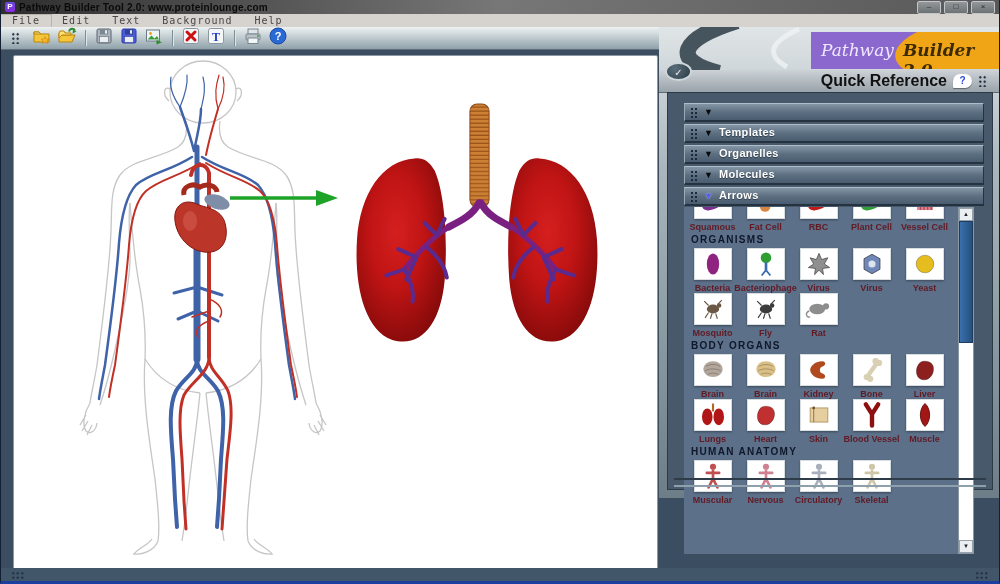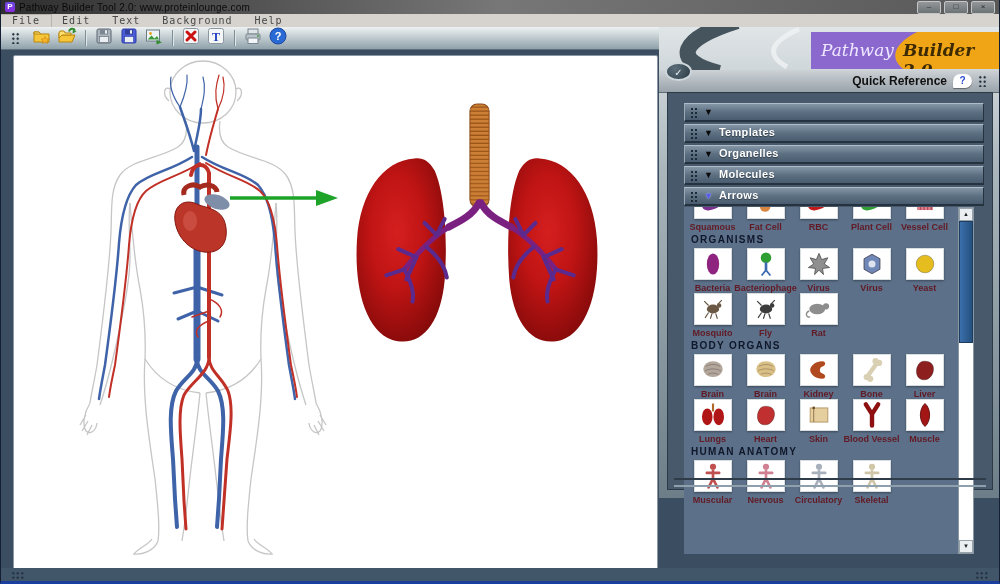--- a/index.html
+++ b/index.html
@@ -3,21 +3,21 @@
 <meta charset="utf-8">
 <style>
   html,body{margin:0;padding:0;background:#222;font-family:"Liberation Sans",sans-serif;}
   .window{position:relative;width:1000px;height:584px;overflow:hidden;background:#3b4e61;
           box-sizing:border-box;border-left:1px solid #141f33;border-right:1px solid #141f33;border-bottom:3px solid #1a3f9e;}
   
   .titlebar{position:absolute;left:0;top:0;right:0;height:14px;display:flex;align-items:center;gap:4px;
             padding:0 4px;background:linear-gradient(90deg,#2e2e2e,#777 50%,#585858);}
   .app-icon{width:10px;height:10px;border-radius:2px;background:linear-gradient(#6a4ae0,#8a2ae0);
             color:#fff;font-size:8px;line-height:10px;text-align:center;font-weight:bold;}
-  .title-text{font-size:10px;color:#0a0a0a;font-weight:normal;letter-spacing:.2px;}
+  .title-text{font-size:10px;color:#0a0a0a;font-weight:bold;letter-spacing:.2px;}
   .win-controls{margin-left:auto;display:flex;gap:3px;}
   .win-btn{width:22px;height:11px;background:linear-gradient(#93979a,#6d7275);border:1px solid #c2c6c8;
            border-radius:2px;color:#26292b;font-size:8px;line-height:10px;text-align:center;cursor:default;}
   
   .menubar{position:absolute;left:0;top:14px;right:0;height:13px;background:#d6d3ce;border-bottom:1px solid #9a968e;
            display:flex;align-items:center;font-family:"DejaVu Sans Mono",monospace;font-size:10px;color:#474747;}
   .menu-item{padding:0 11px;letter-spacing:1px;line-height:12px;}
   .menu-item:first-child{outline:1px solid #b7b4ac;}
   
   .toolbar{position:absolute;left:0;top:27px;right:0;height:23px;box-sizing:border-box;
@@ -41,21 +41,21 @@
                 background:#f0a517;transform:rotate(-6deg);}
   .logo-text{position:absolute;top:8px;left:0;width:100%;font-family:"DejaVu Serif",serif;font-style:italic;}
   .logo-p1{position:absolute;left:10px;font-size:17px;color:#efe6ff;}
   .logo-p2{position:absolute;left:92px;font-size:17px;color:#3d2a00;font-weight:bold;}
   .swoosh{position:absolute;left:0;top:0;}
   .collapse-btn{position:absolute;left:6px;top:35px;width:27px;height:19px;border-radius:50%;
                 background:radial-gradient(circle at 35% 30%,#5a6d78,#2c3c46);border:2px solid #cdd6db;
                 color:#e9eff2;font-size:10px;line-height:17px;text-align:center;box-sizing:border-box;}
   .p-qr{position:absolute;left:0;top:43px;right:0;height:22px;background:linear-gradient(#cdd2d6,#99a3aa);
         border-bottom:1px solid #5c6b74;display:flex;align-items:center;justify-content:flex-end;gap:6px;padding-right:14px;}
-  .qr-label{font-size:12px;font-weight:bold;color:#111;}
+  .qr-label{font-size:16px;font-weight:bold;color:#111;}
   .qr-bubble{width:19px;height:14px;background:#fff;border-radius:7px 7px 7px 1px;text-align:center;
              font-size:10px;line-height:14px;color:#2a4ad4;font-weight:bold;box-shadow:0 1px 1px rgba(0,0,0,.4);}
   .p-body{position:absolute;left:8px;top:65px;right:8px;bottom:8px;background:#48596c;border:1px solid #2c3a48;box-sizing:border-box;}
   
   .accordion{padding:10px 8px 0 16px;}
   .acc-row{height:19px;margin-bottom:2px;display:flex;align-items:center;gap:6px;padding:0 5px;box-sizing:border-box;
            background:linear-gradient(180deg,#8496a6,#5d7082 50%,#4a5d70);
            border-top:1px solid #aebdc9;border-left:1px solid #9aa9b5;border-bottom:2px solid #25323f;border-right:1px solid #25323f;}
   .acc-grip{width:8px;height:11px;background-image:radial-gradient(circle,#1c2a38 1px,rgba(0,0,0,0) 1.2px);background-size:4px 4px;}
   .acc-tri{font-size:9px;color:#0a0a0a;line-height:1;}

